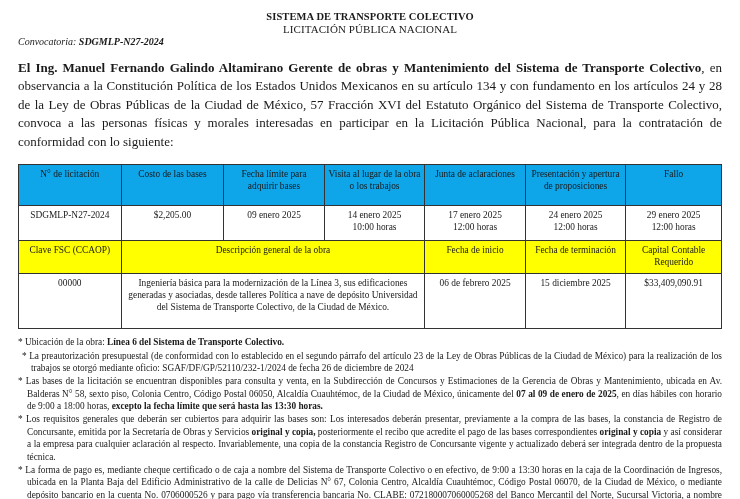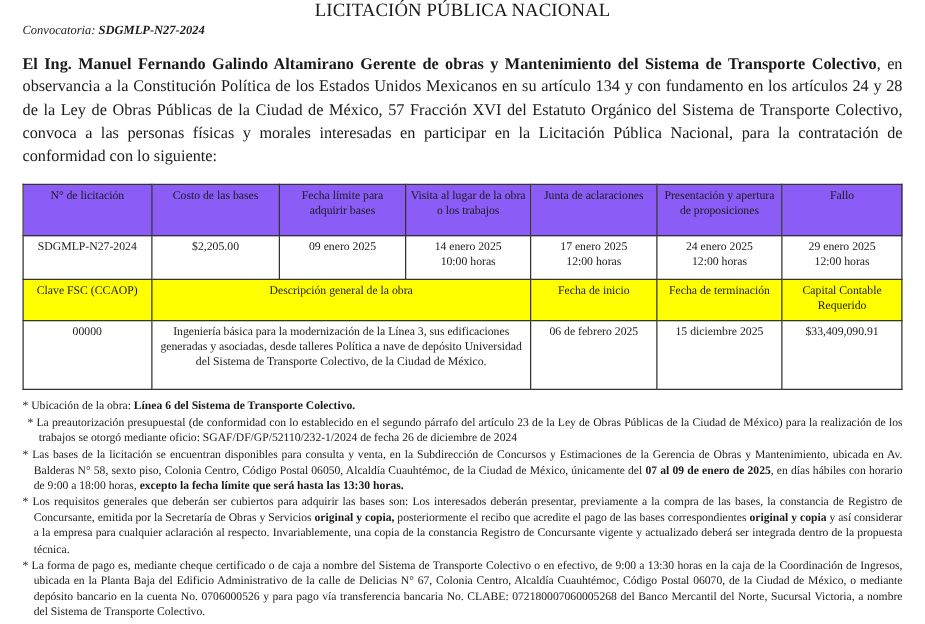--- a/index.html
+++ b/index.html
@@ -34,21 +34,21 @@
   }
   .org-name {
     text-align: center;
     font-weight: bold;
     font-size: 10.5px;
     margin-top: 11px;
     letter-spacing: 0.1px;
   }
   .procedure-type {
     text-align: center;
-    font-size: 15px;
+    font-size: 11px;
     margin-top: 1px;
     letter-spacing: 0.1px;
   }
   .convocatoria-line {
     text-align: left;
     font-size: 10px;
     margin-top: 1px;
     padding-right: 4px;
     font-style: italic;
   }
@@ -73,21 +73,21 @@
   }
   table.bid-table td {
     border: 1px solid #333333;
     font-size: 9.4px;
     text-align: center;
     vertical-align: top;
     padding: 3px 2px 3px 2px;
     line-height: 1.28;
   }
   td.hdr {
-    background: #8b5cf6;
+    background: #0ea5e9;
     height: 34px;
     font-family: Liberation Serif, serif;
   }
   td.hdr2 {
     background: #ffff00;
     height: 26px;
   }
   td.body-cell {
     height: 28px;
   }
@@ -120,20 +120,21 @@
     text-indent: -9px;
     font-family: Liberation Serif, serif;
   }
 </style>
 </head>
 <body>
 
 <div class="page">
 
 
+  <div class="org-name">SISTEMA DE TRANSPORTE COLECTIVO</div>
   <div class="procedure-type">LICITACIÓN PÚBLICA NACIONAL</div>
 
   <div class="convocatoria-line">
     <span>Convocatoria:</span>
     <b>SDGMLP-N27-2024</b>
   </div>
 
   <p class="intro"><b>El Ing. Manuel Fernando Galindo Altamirano Gerente de obras y Mantenimiento del Sistema de Transporte Colectivo</b><span>, en observancia a la Constitución Política de los Estados Unidos Mexicanos en su artículo 134 y con fundamento en los artículos 24 y 28 de la Ley de Obras Públicas de la Ciudad de México, 57 Fracción XVI del Estatuto Orgánico del Sistema de Transporte Colectivo, convoca a las personas físicas y morales interesadas en participar en la Licitación Pública Nacional, para la contratación de conformidad con lo siguiente:</span></p>
 
   <table class="bid-table">

